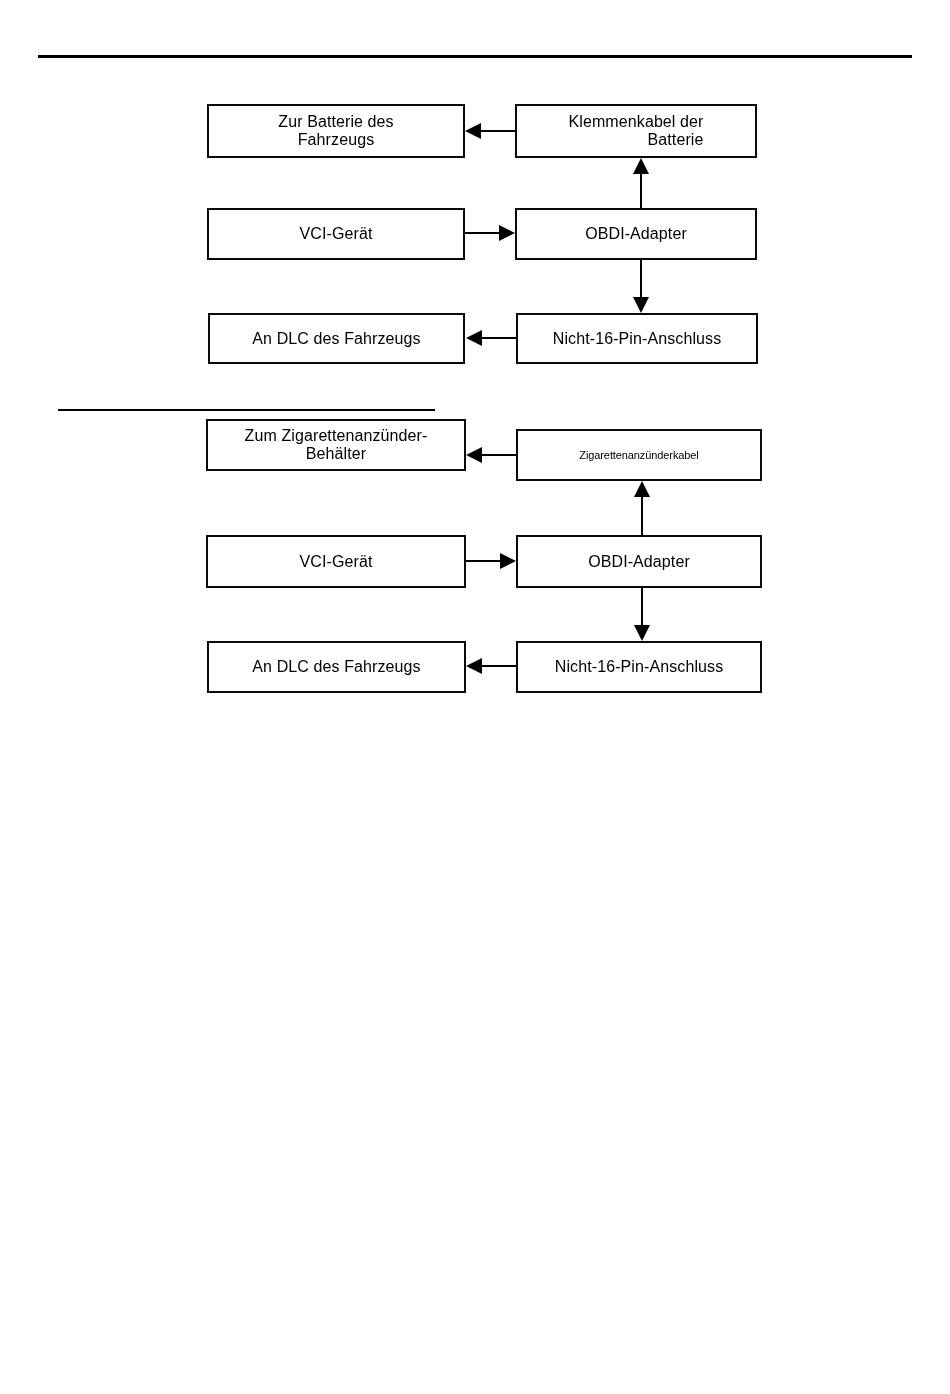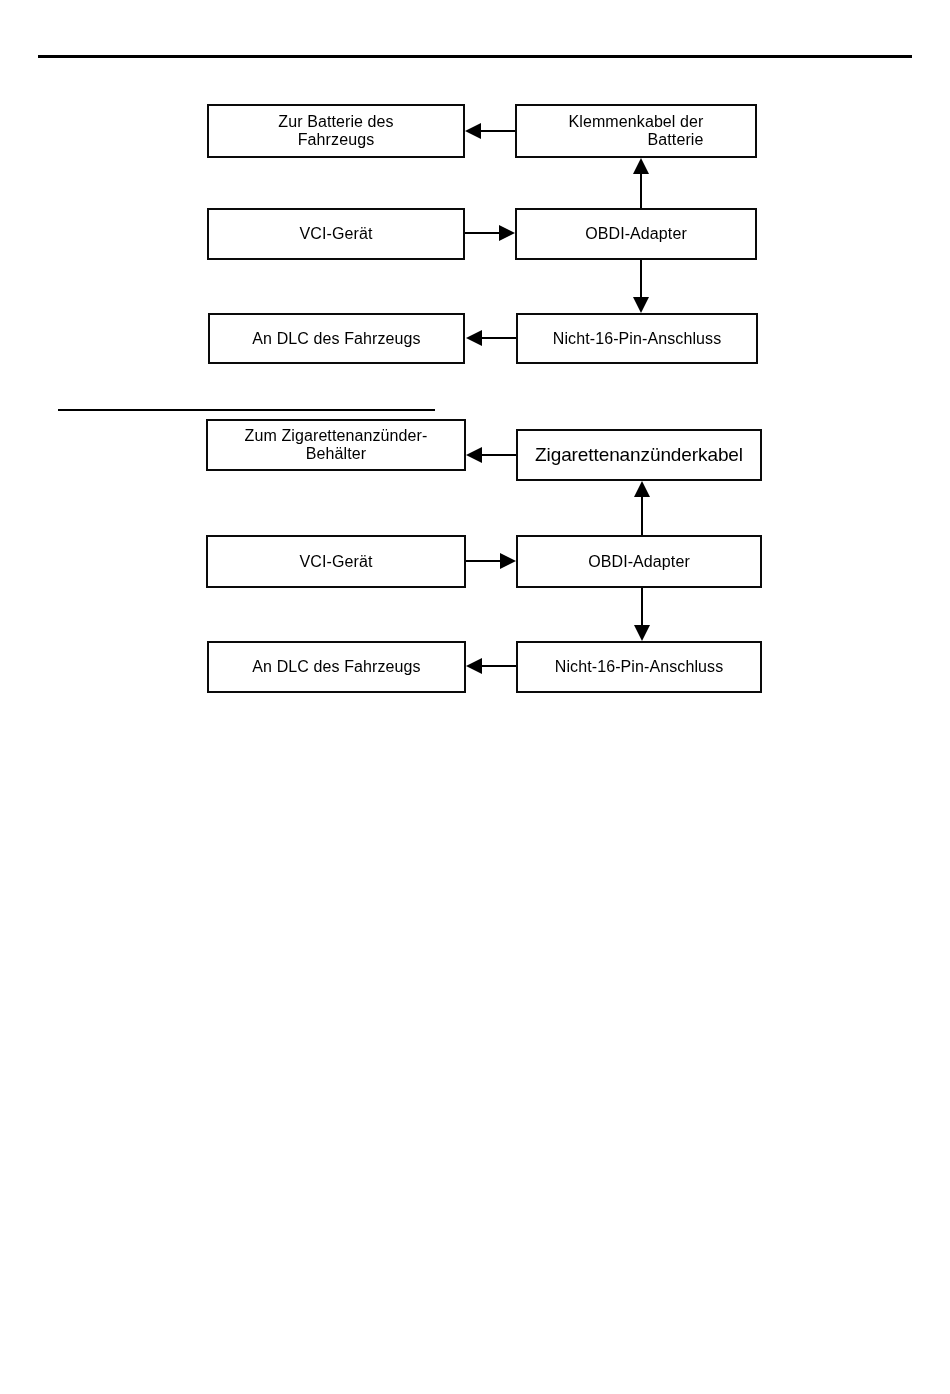--- a/index.html
+++ b/index.html
@@ -49,21 +49,21 @@
     align-items: center;
     justify-content: center;
     text-align: center;
     font-size: 16px;
     line-height: 18px;
     letter-spacing: 0.1px;
     white-space: pre-line;
     padding: 0 3px;
   }
   .fbox.tight {
-    font-size: 19px;
+    font-size: 11px;
     padding: 16px 1px;
     letter-spacing: -0.1px;
   }
 
   
   .hline {
     position: absolute;
     height: 2px;
     background: #000000;
   }

